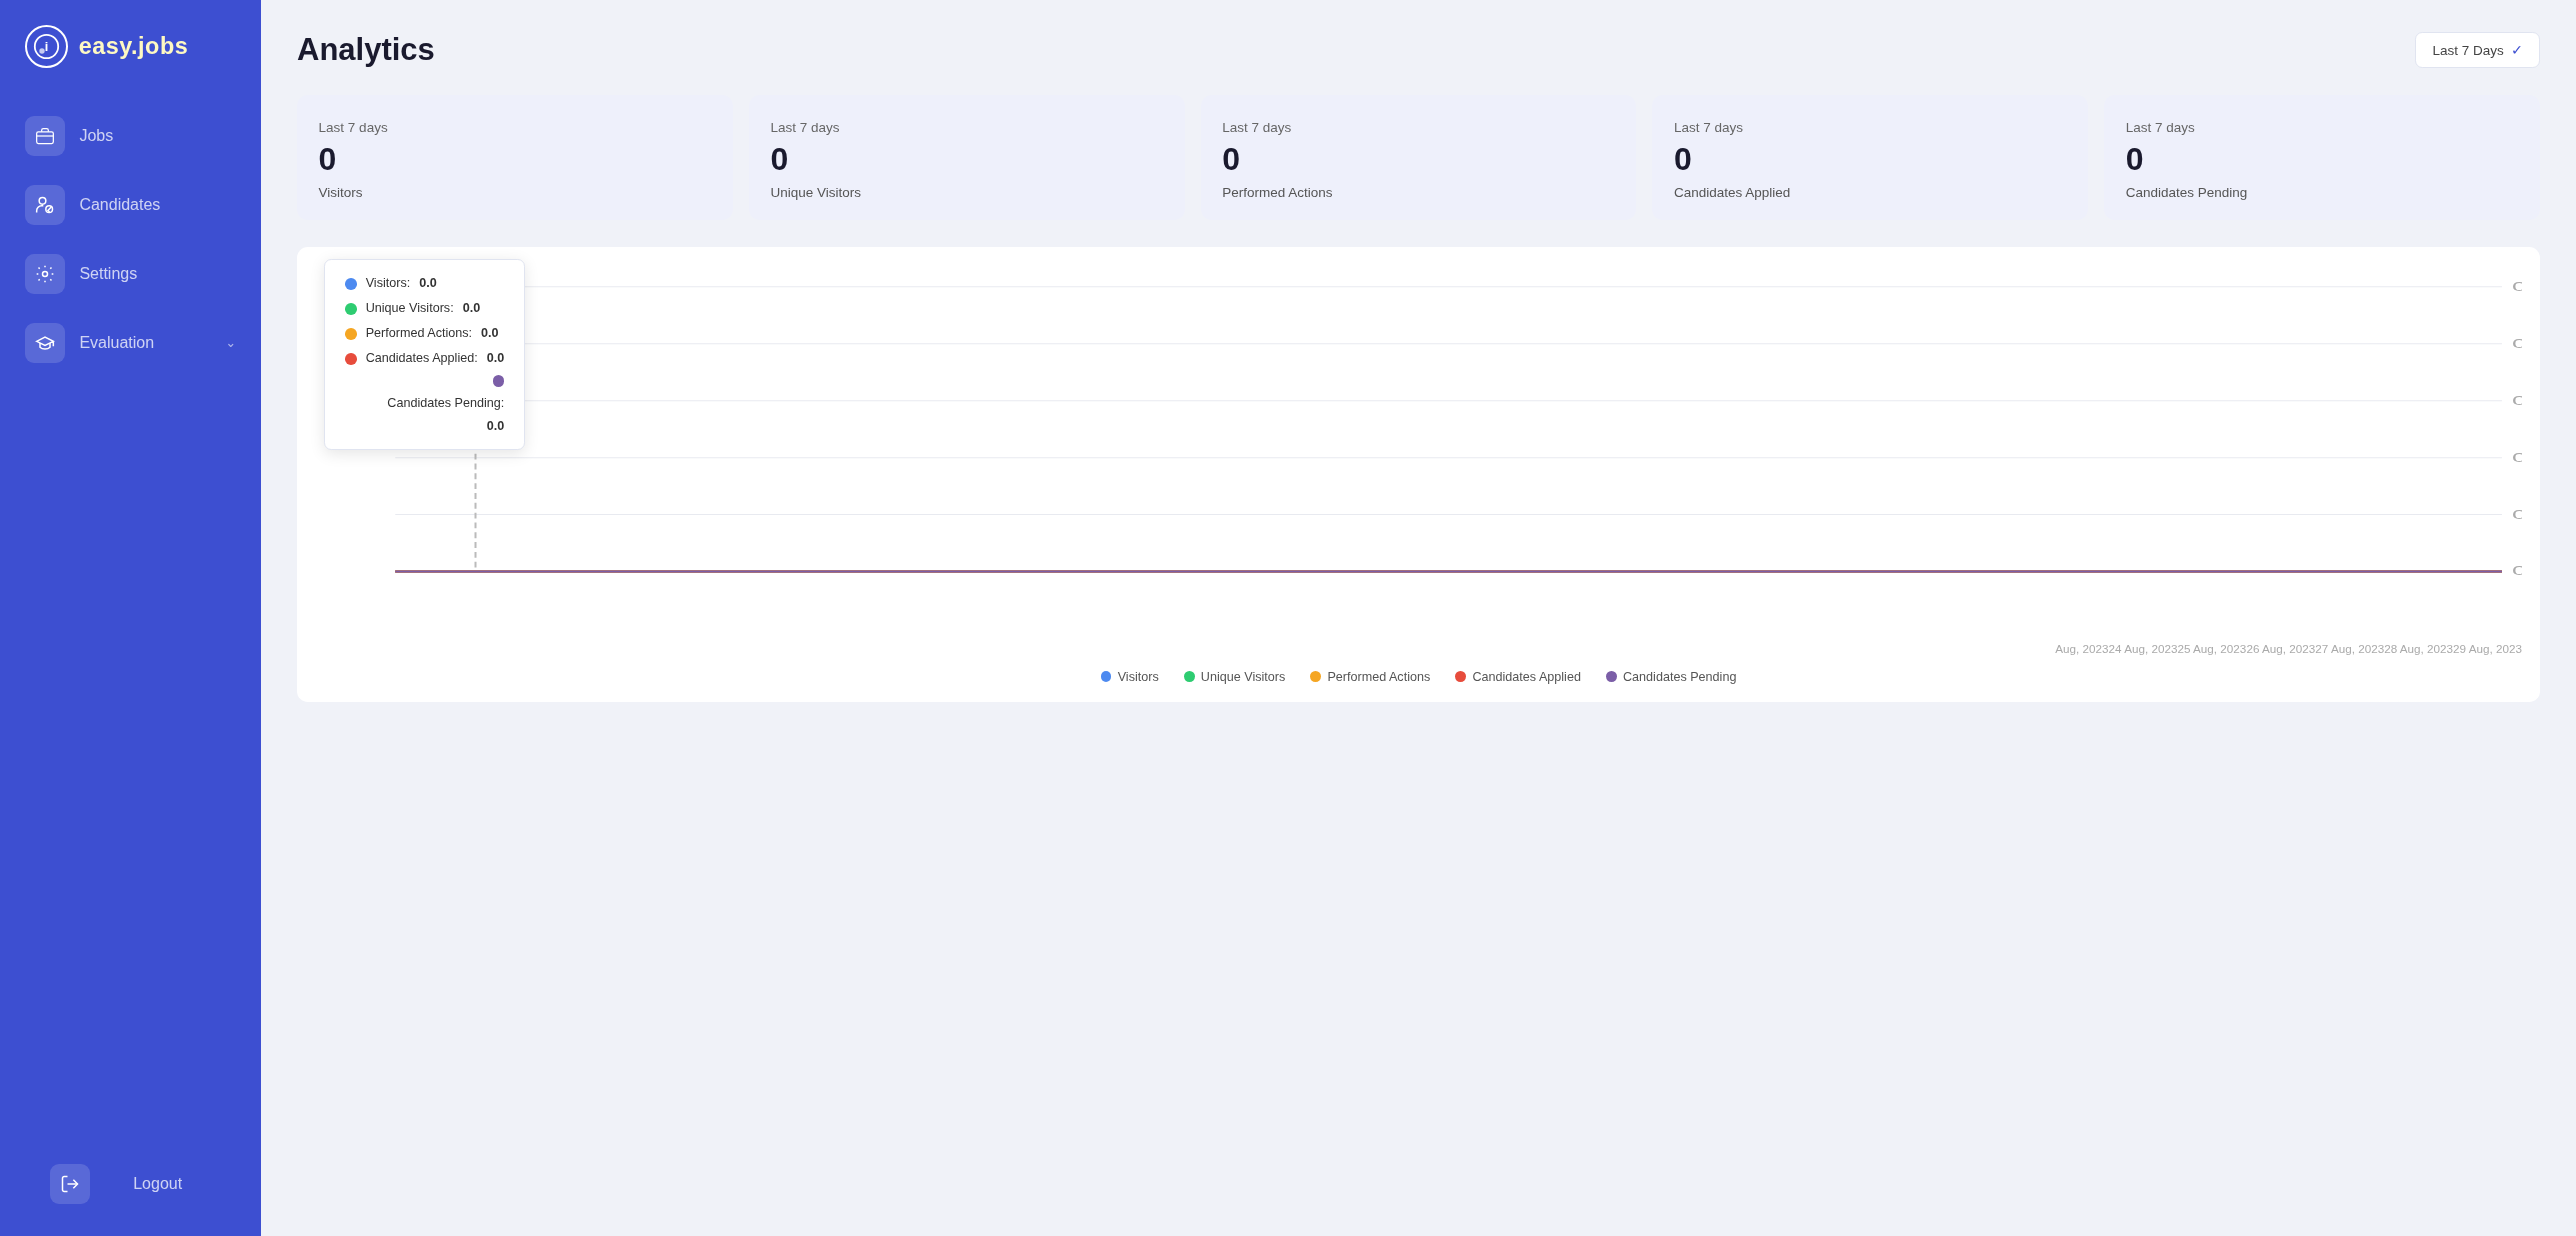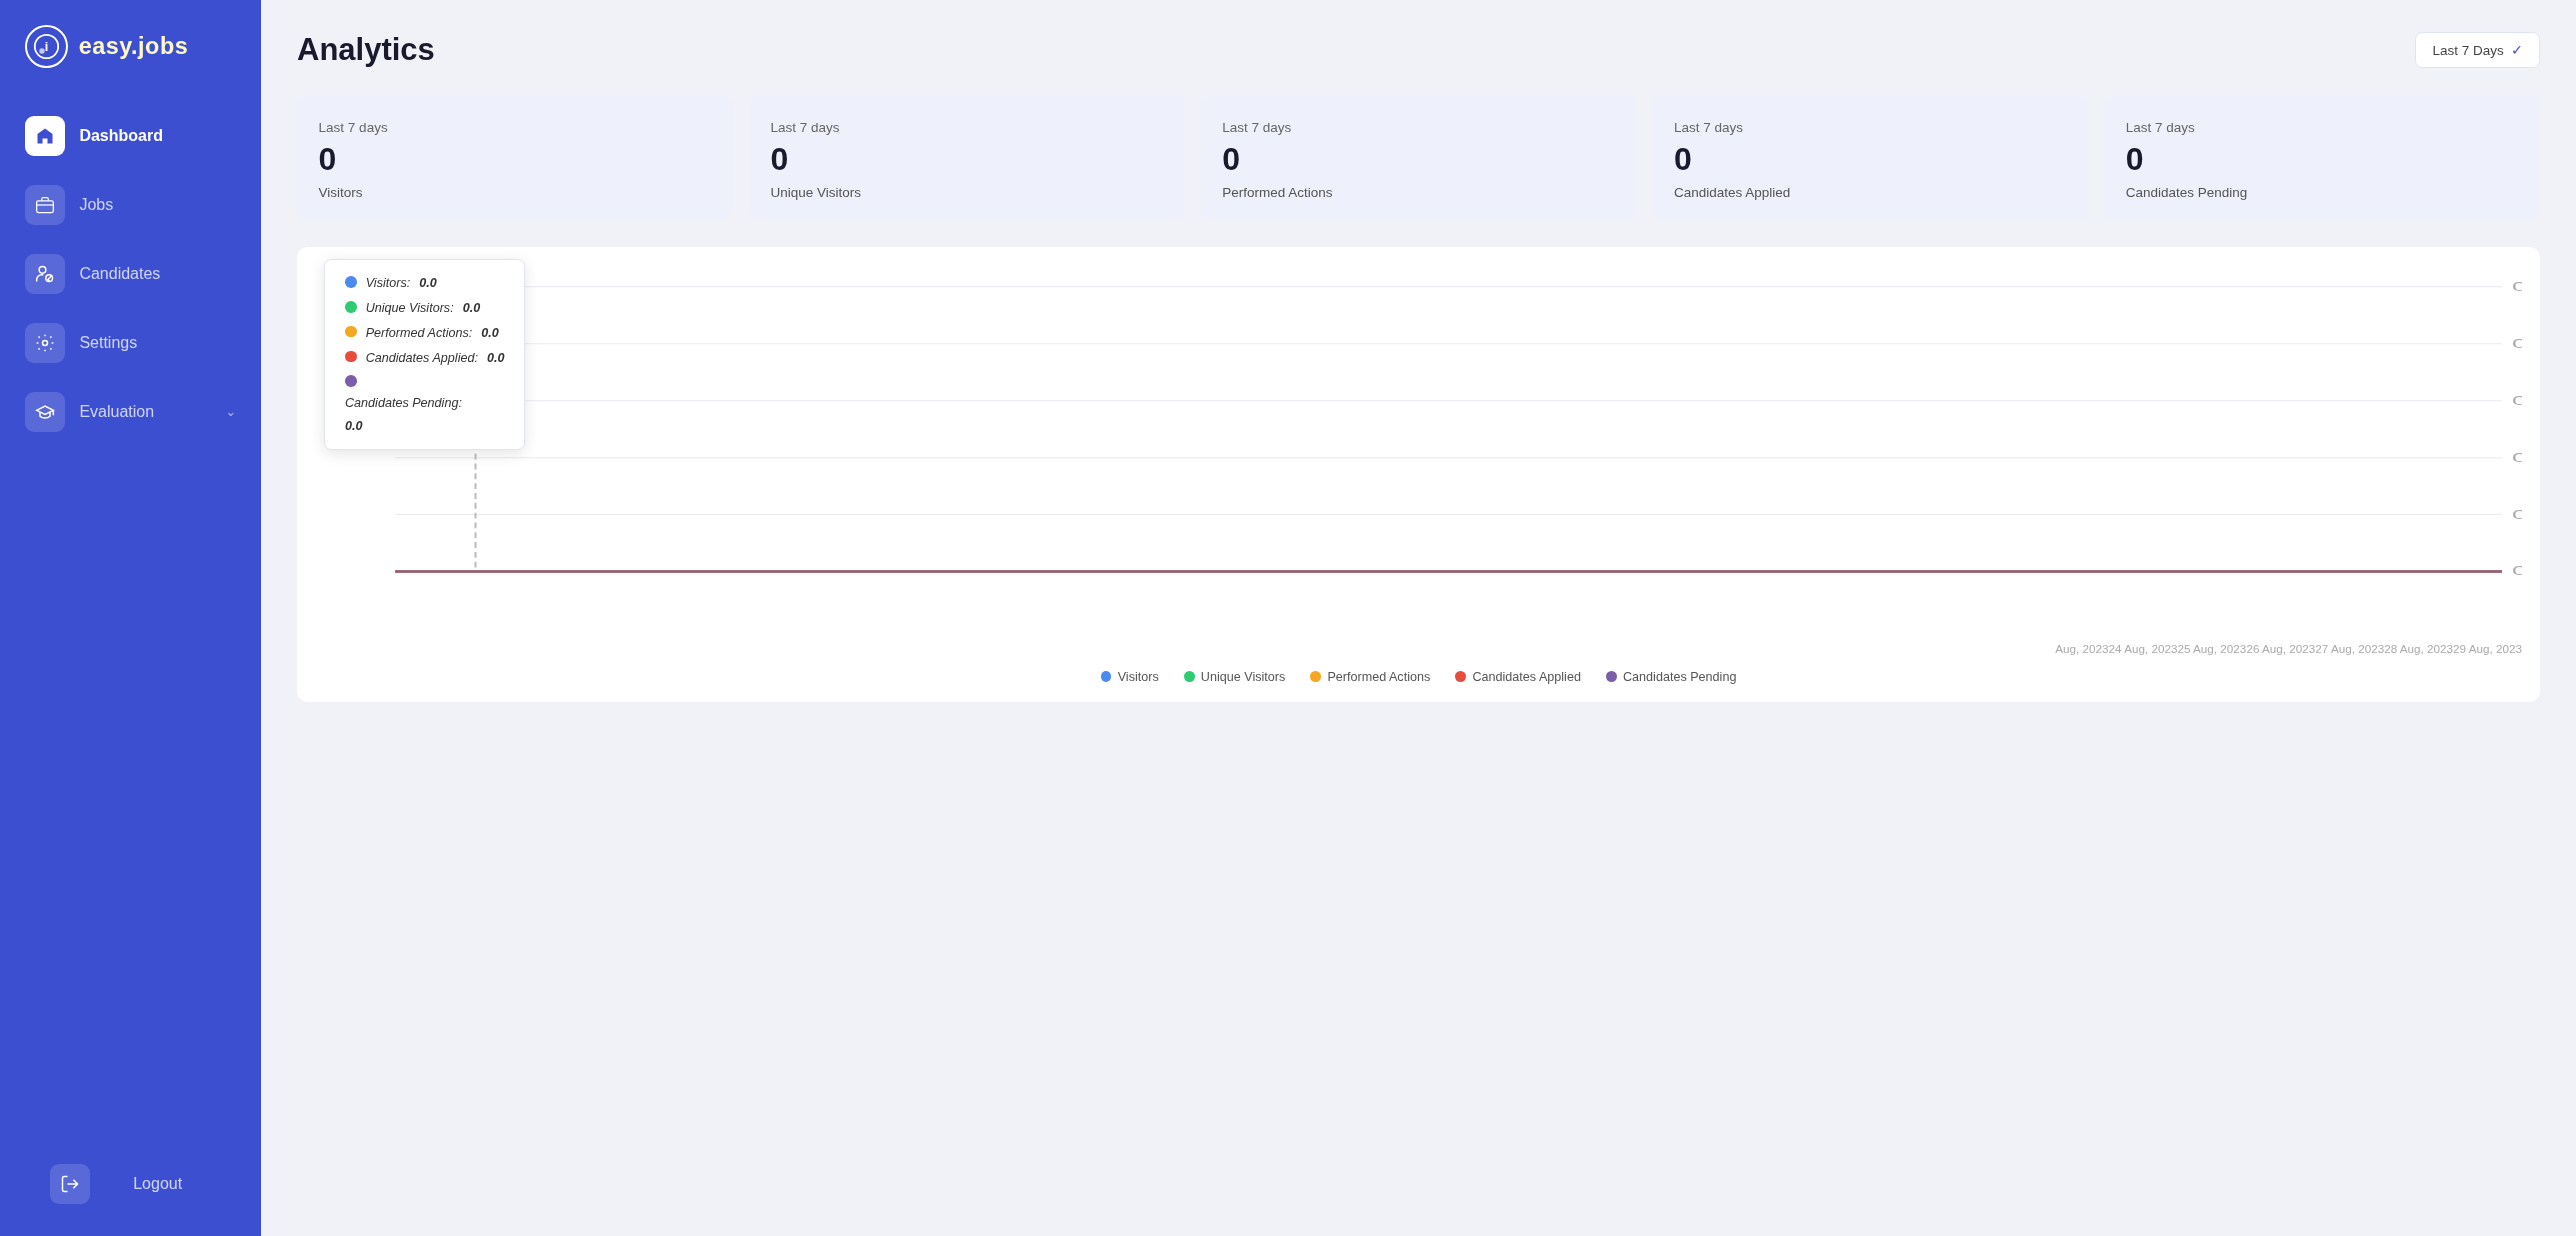--- a/index.html
+++ b/index.html
@@ -168,26 +168,25 @@
       background: white;
       border: 0.9px solid #e0e4f0;
       border-radius: 7.2px;
       padding: 16px 20px;
       box-shadow: 0 3.6px 14.4px rgba(0,0,0,0.10);
       z-index: 10;
       min-width: 180px;
     }
     .tooltip-row {
       display: flex;
-      align-items: flex-start;
+      align-items: flex-end;
       gap: 9px;
       margin-bottom: 10.8px;
       font-size: 12.6px;
       color: #333;
-      font-style: italic;
     }
     .tooltip-row:last-child { margin-bottom: 0; flex-direction: column; }
     .tooltip-dot {
       width: 11.7px;
       height: 11.7px;
       border-radius: 50%;
       flex-shrink: 0;
     }
     .tooltip-label { font-weight: 400; }
     .tooltip-value { font-weight: 700; }
@@ -247,28 +246,20 @@
         <circle cx="15" cy="15" r="13" stroke="white" stroke-width="2"></circle>
         <text x="15" y="20" text-anchor="middle" fill="white" font-size="14" font-weight="bold">i</text>
         <circle cx="10" cy="20" r="3" fill="white" opacity="0.7"></circle>
       </svg>
     </div>
     <span class="logo-text">easy.jobs</span>
   </div>
 
   <nav class="sidebar-nav">
 
-    <div class="nav-item active">
-      <div class="nav-icon-box">
-        <svg width="20" height="20" viewBox="0 0 24 24" fill="#3d4fd1">
-            <path d="M3 9.5L12 3l9 6.5V21H15v-6H9v6H3V9.5z"></path>
-          </svg>
-      </div>
-      <span class="nav-label">Dashboard</span>
-    </div>
 
     <div class="nav-item">
       <div class="nav-icon-box">
         <svg width="20" height="20" viewBox="0 0 24 24" fill="white">
             <rect x="2" y="7" width="20" height="14" rx="2" stroke="white" stroke-width="1.5" fill="none"></rect>
             <path d="M8 7V5a2 2 0 0 1 2-2h4a2 2 0 0 1 2 2v2" stroke="white" stroke-width="1.5" fill="none"></path>
             <line x1="2" y1="12" x2="22" y2="12" stroke="white" stroke-width="1.5"></line>
           </svg>
       </div>
       <span class="nav-label">Jobs</span>

